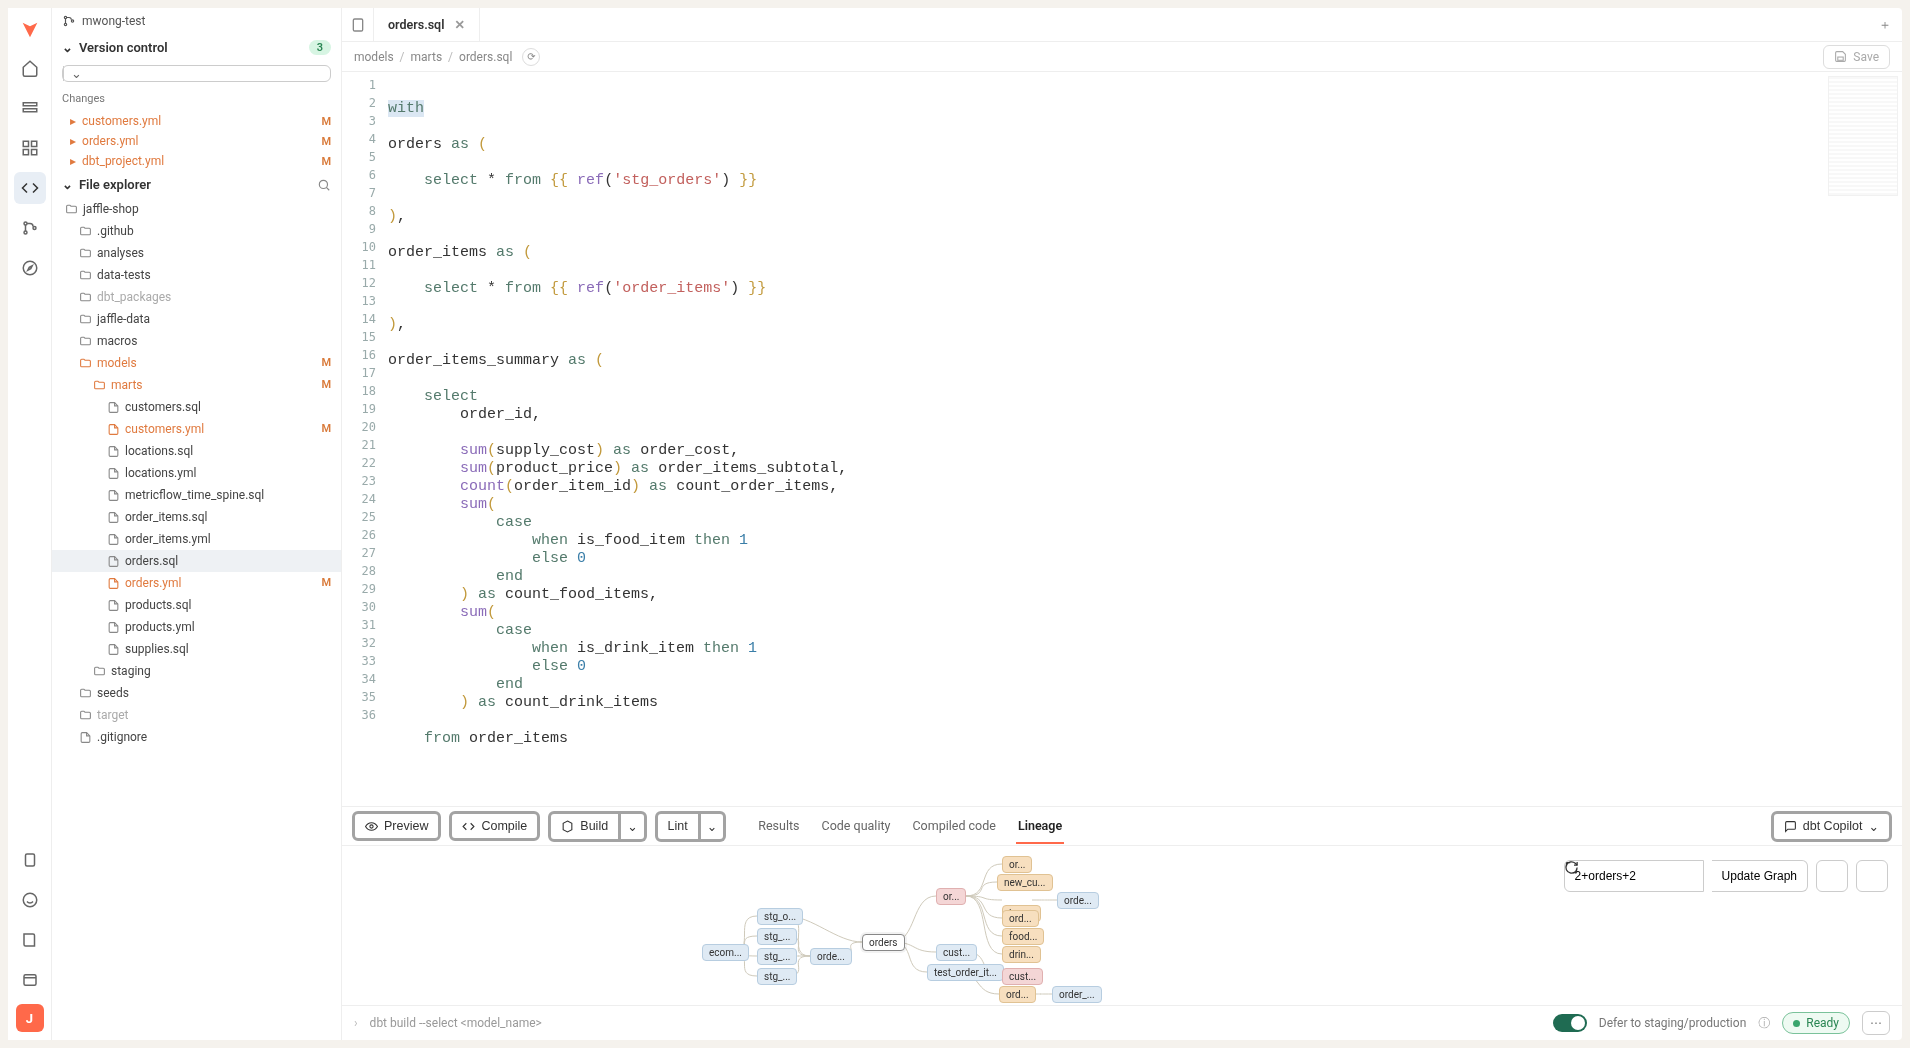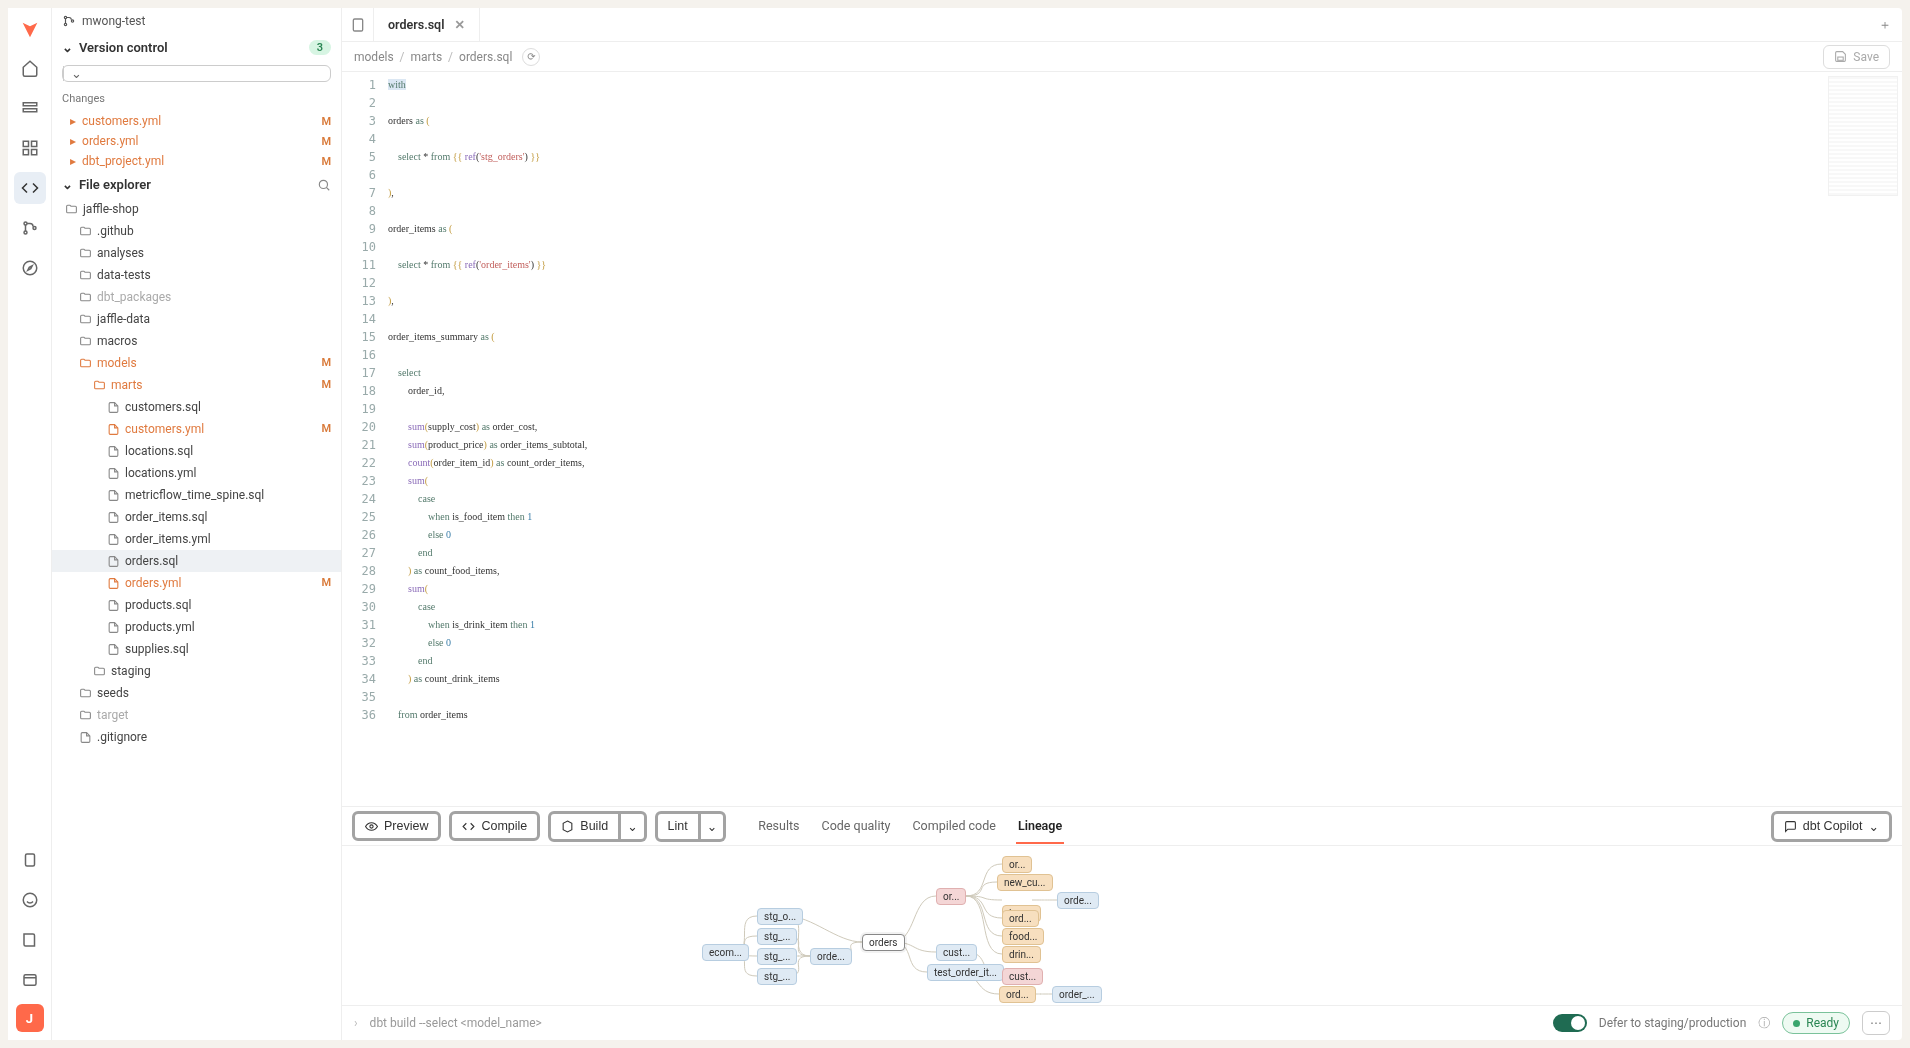--- a/index.html
+++ b/index.html
@@ -46,21 +46,21 @@
 .tab { display:flex; align-items:center; gap:10px; padding:0 14px; border-right:1px solid #eee; font-weight:600; font-size:12.5px; position:relative;}
 .tab .x { color:#999; cursor:pointer;}
 .tabbar .plus { margin-left:auto; width:34px; display:flex; align-items:center; justify-content:center; color:#888; cursor:pointer;}
 .crumbs { height:30px; border-bottom:1px solid #eee; display:flex; align-items:center; padding:0 12px; gap:6px; font-size:12px; color:#888;}
 .crumbs .sep { color:#bbb;}
 .crumbs .ref { margin-left:4px; width:18px; height:18px; border:1px solid #ddd; border-radius:50%; display:flex; align-items:center; justify-content:center; font-size:10px;}
 .crumbs .save { margin-left:auto; border:1px solid #ddd; border-radius:6px; padding:4px 10px; color:#aaa; display:flex; gap:6px; align-items:center; font-size:12px;}
 
 .editor-wrap { flex:1; display:flex; overflow:hidden; position:relative;}
 .gutter { width:42px; text-align:right; padding:4px 8px 4px 0; color:#9aa; font-family: Menlo, Consolas, monospace; font-size:12px; line-height:18px; background:#fff; user-select:none;}
-.code { flex:1; padding:4px 0 4px 4px; font-family: Liberation Serif, serif; font-size:10px; line-height:18px; white-space:pre; color:#333; overflow:auto;}
+.code { flex:1; padding:4px 0 4px 4px; font-family: Liberation Mono, monospace; font-size:15px; line-height:18px; white-space:pre; color:#333; overflow:auto;margin-top:24px;}
 .tok-kw{color:#547a6c;} .tok-fn{color:#8a6bb8;} .tok-str{color:#c2605d;} .tok-br{color:#c29a3d;} .tok-num{color:#3a7ea8;} .tok-id{color:#333;}
 .hl { background:#dbe7f3;}
 .minimap { position:absolute; right:4px; top:4px; width:70px; height:120px; border:1px solid #eee; background:repeating-linear-gradient(#f7f7f7,#f7f7f7 2px,#fff 2px,#fff 4px); opacity:.8;}
 
 .toolbar { height:40px; border-top:1px solid #eee; border-bottom:1px solid #eee; display:flex; align-items:center; padding:0 10px; gap:8px;}
 .btn { border:3px solid #a3a3a3; background:#fff; border-radius:6px; padding:5px 10px; font-size:12.5px; display:flex; align-items:center; gap:6px; cursor:pointer; color:#333;}
 .btn-split { display:flex;}
 .btn-split .btn:first-child{border-top-right-radius:0;border-bottom-right-radius:0;}
 .btn-split .btn:last-child{border-top-left-radius:0;border-bottom-left-radius:0;border-left:none;padding:5px 6px;}
 .tabs2 { display:flex; gap:18px; margin-left:22px; font-size:12.5px; color:#666;}
@@ -596,20 +596,35 @@
           <div class="node orange" style="left: 655px; top: 28px;">new_cu...</div>
           <div class="node orange" style="left: 660px; top: 59px; text-decoration: underline;">larg...</div>
           <div class="node orange" style="left: 660px; top: 64px;">ord...</div>
           <div class="node orange" style="left: 660px; top: 82px;">food...</div>
           <div class="node orange" style="left: 660px; top: 100px;">drin...</div>
           <div class="node red" style="left: 660px; top: 122px;">cust...</div>
           <div class="node orange" style="left: 657px; top: 140px;">ord...</div>
           <div class="node blue" style="left: 715px; top: 46px;">orde...</div>
           <div class="node blue" style="left: 710px; top: 140px;">order_...</div>
         </div>
+      <div class="ln-controls">
+        <input value="2+orders+2" style="">
+        <button class="upd">Update Graph</button>
+        <div class="sq">
+            <svg width="15" height="15" viewBox="0 0 24 24" fill="none" stroke="currentColor" stroke-width="2">
+              <path d="M4 4h6M4 4v6M20 20h-6M20 20v-6"></path>
+            </svg>
+          </div>
+        <div class="sq">
+            <svg width="15" height="15" viewBox="0 0 24 24" fill="none" stroke="currentColor" stroke-width="2">
+              <path d="M21 12a9 9 0 11-3-6.7L21 8"></path>
+              <path d="M21 3v5h-5"></path>
+            </svg>
+          </div>
+      </div>
     </div>
 
     <div class="footer">
       <span style="color:#bbb">›</span>
       <span class="cmd">dbt build --select &lt;model_name&gt;</span>
       <div class="toggle"></div>
       <span>Defer to staging/production</span>
       <span style="color:#aaa">ⓘ</span>
       <div class="ready">
           <span class="dot"></span>

